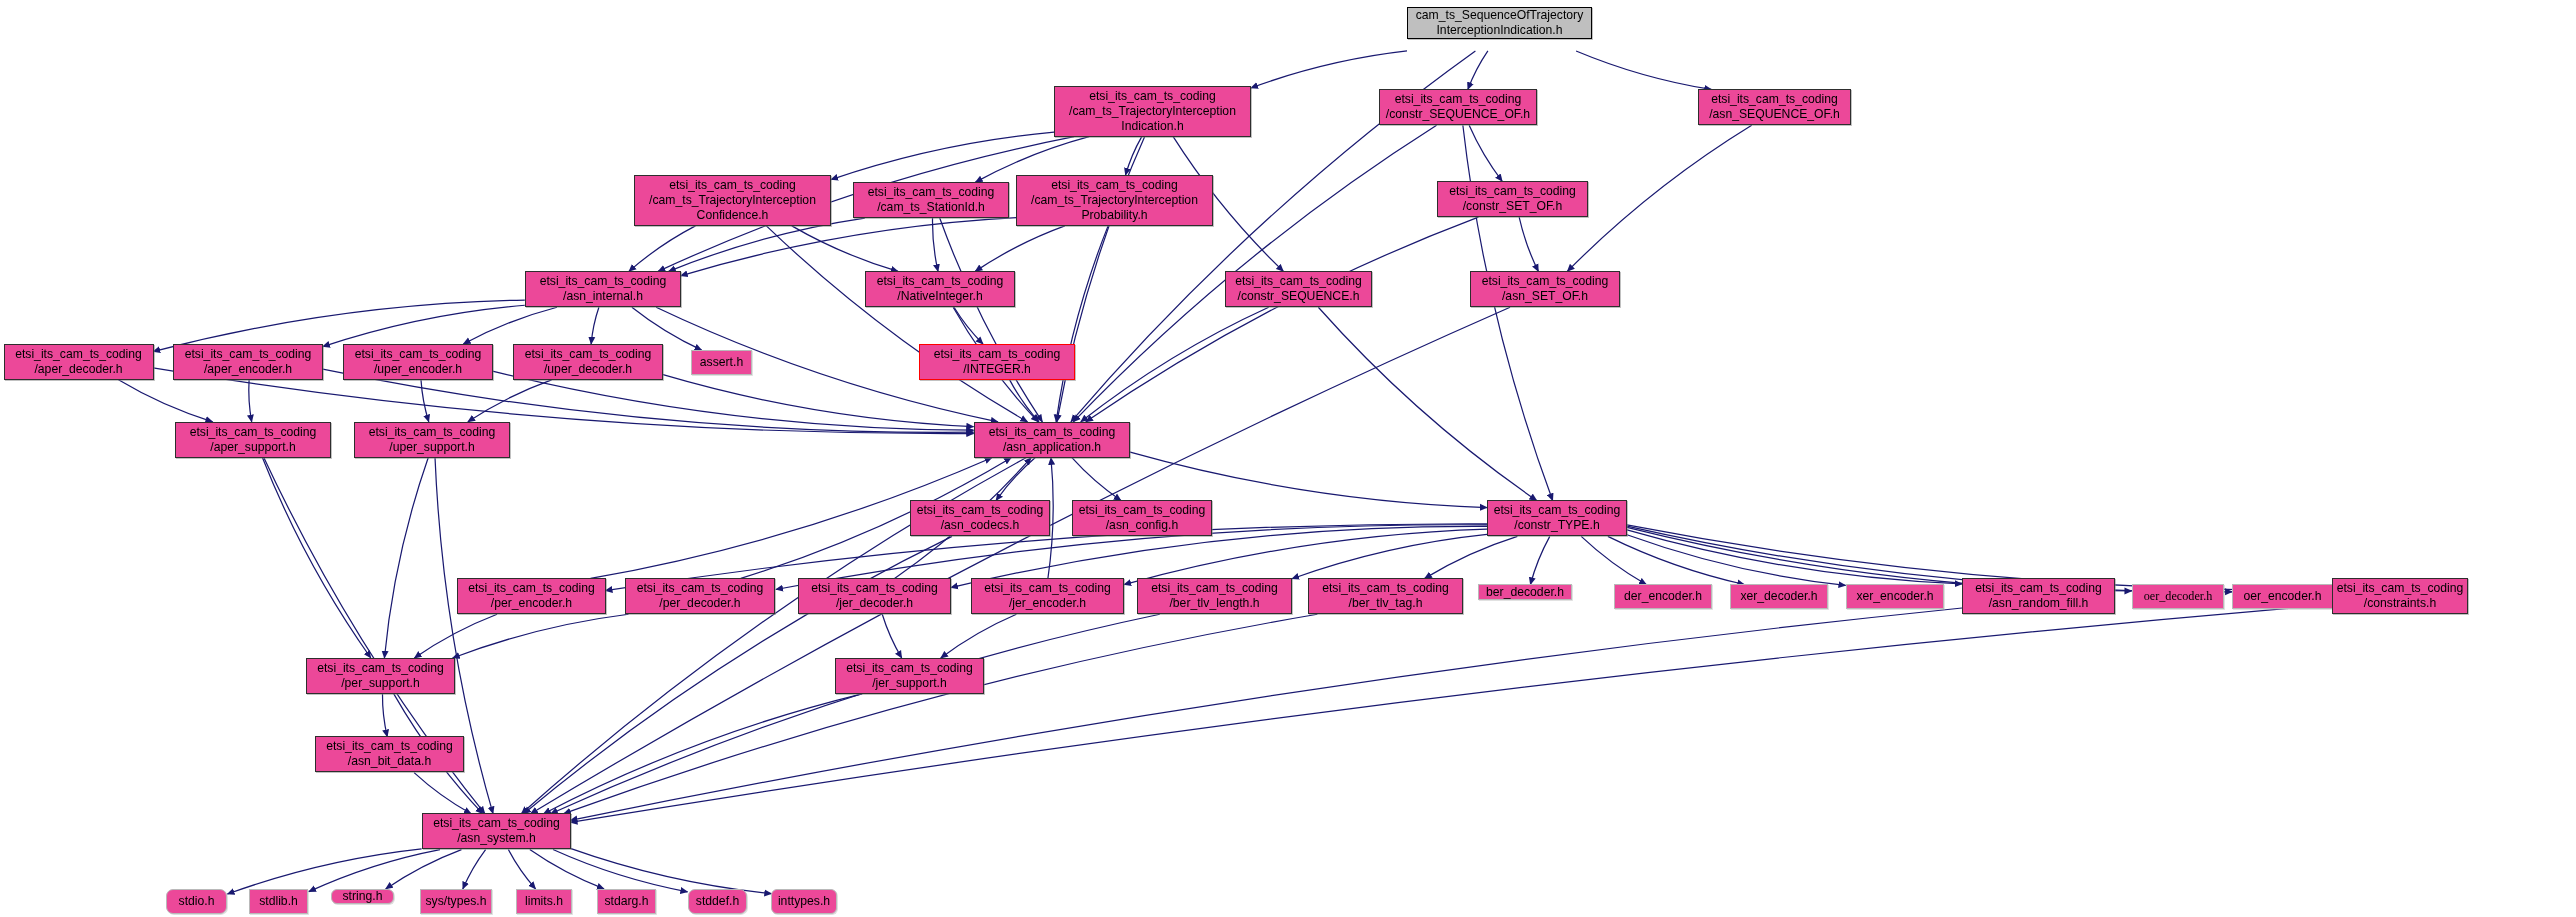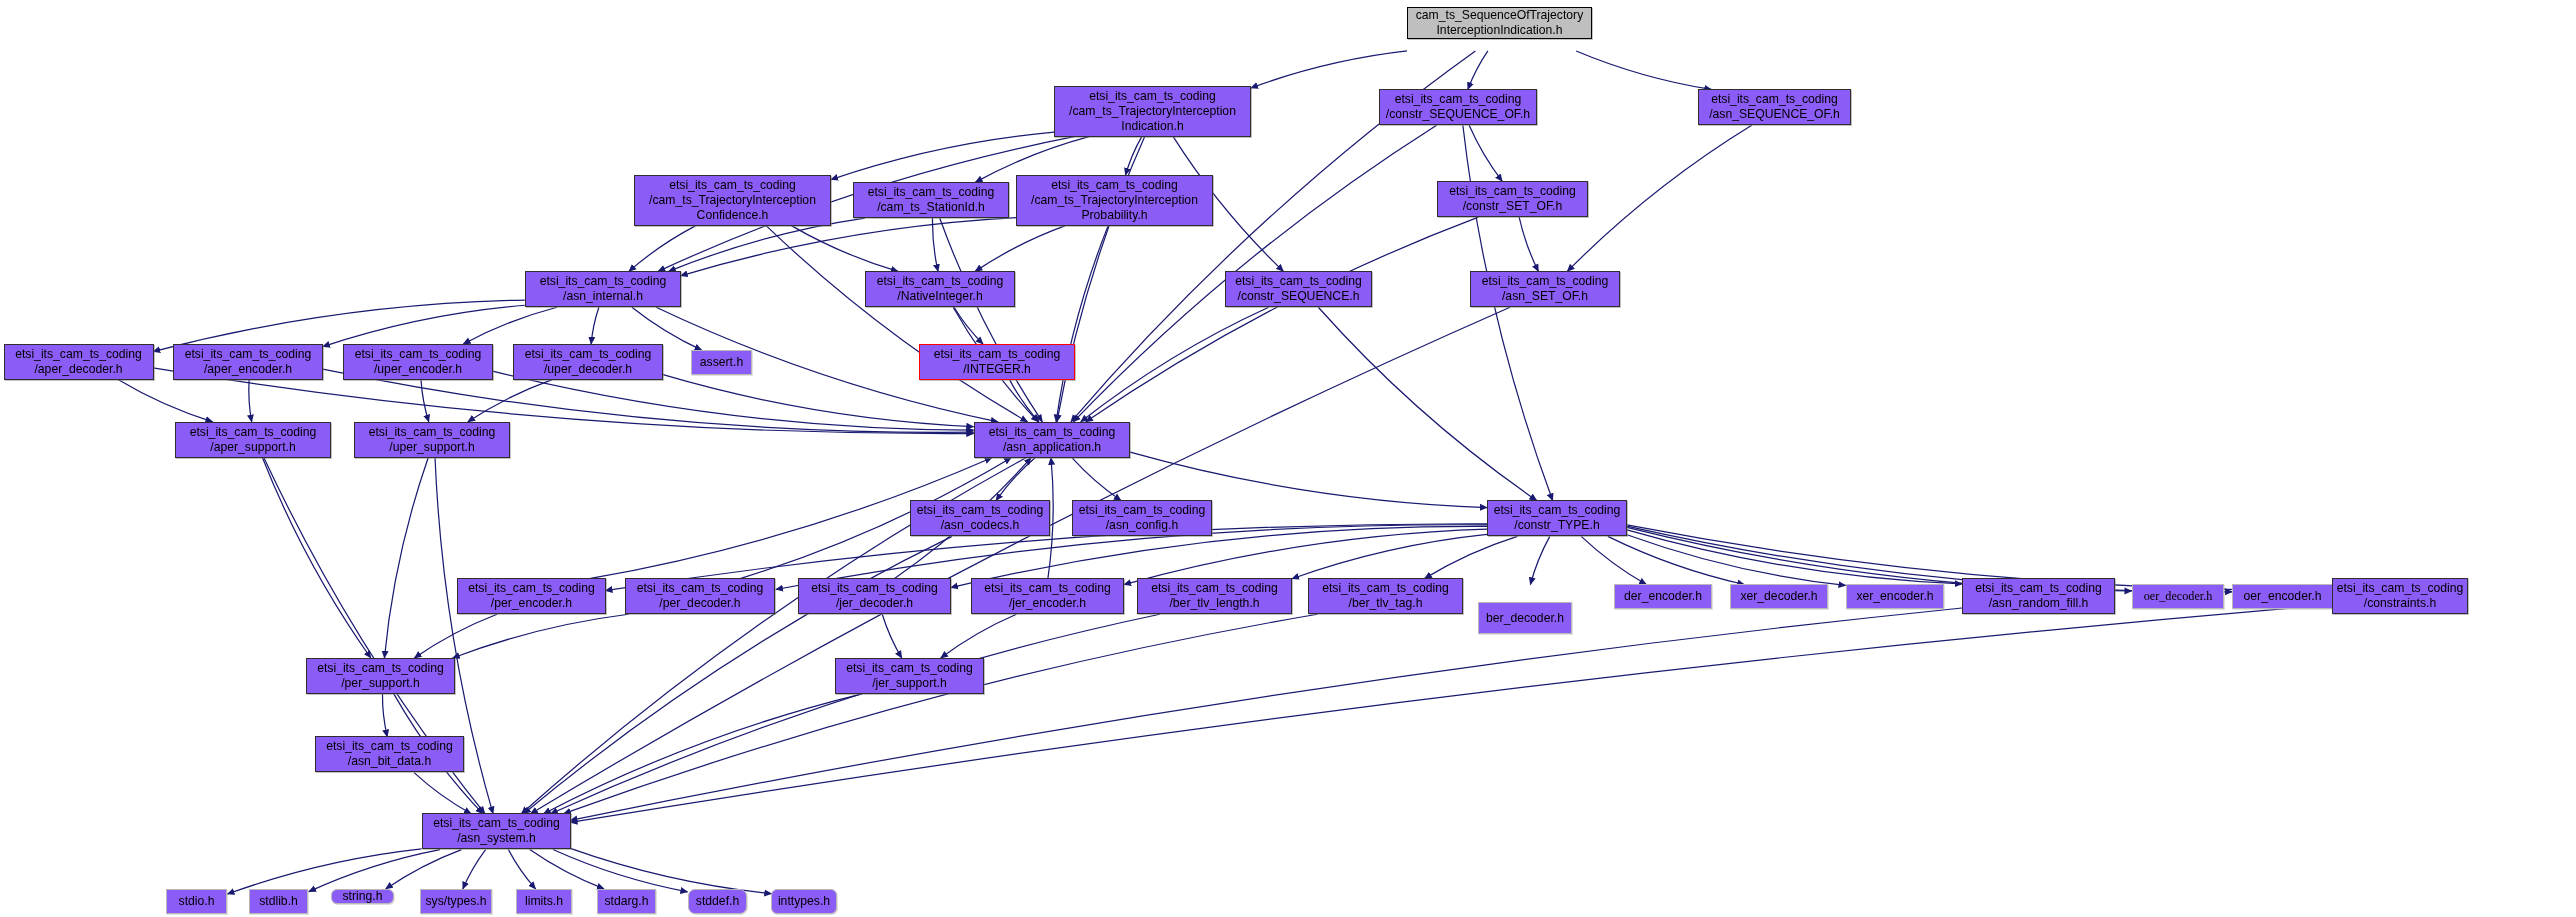--- a/index.html
+++ b/index.html
@@ -7,21 +7,21 @@
     position:relative;
     width:2576px;height:918px;
     background:#ffffff;
     font-family:"Liberation Sans", sans-serif;
     overflow:hidden;
   }
   #edge-layer{position:absolute;left:0;top:0;width:2576px;height:918px;}
   .node{
     position:absolute;
     display:flex;flex-direction:column;align-items:center;justify-content:center;
-    background:#8b5cf6;
+    background:#ec4899;
     border:1.3px solid #2e2e2e;
     box-sizing:border-box;
     font-size:12.2px;line-height:1.22;color:#000;
     text-align:center;white-space:nowrap;
     box-shadow:0.9px 0.9px 0 rgba(130,130,130,.55);
     cursor:pointer;
   }
   .node.kind-root{
     background:#bfbfbf;
     border:1.7px solid #000;
@@ -256,21 +256,21 @@
       <div>/jer_encoder.h</div>
     </div>
     <div class="node kind-normal" style="left: 1137px; top: 578px; width: 155px; height: 36px;">
       <div>etsi_its_cam_ts_coding</div>
       <div>/ber_tlv_length.h</div>
     </div>
     <div class="node kind-normal" style="left: 1308px; top: 578px; width: 155px; height: 36px;">
       <div>etsi_its_cam_ts_coding</div>
       <div>/ber_tlv_tag.h</div>
     </div>
-    <div class="node kind-leaf" style="left: 1478px; top: 602px; width: 94px; height: 32px; justify-content: center;">
+    <div class="node kind-leaf" style="left: 1478px; top: 584px; width: 94px; height: 16px; justify-content: center;">
       <div>ber_decoder.h</div>
     </div>
     <div class="node kind-leaf" style="left: 1614px; top: 584px; width: 98px; height: 24.5px;">
       <div>der_encoder.h</div>
     </div>
     <div class="node kind-leaf" style="left: 1730px; top: 584px; width: 98px; height: 24.5px;">
       <div>xer_decoder.h</div>
     </div>
     <div class="node kind-leaf" style="left: 1846px; top: 584px; width: 98px; height: 24.5px;">
       <div>xer_encoder.h</div>
@@ -298,21 +298,21 @@
       <div>/jer_support.h</div>
     </div>
     <div class="node kind-normal" style="left: 315px; top: 736px; width: 149px; height: 36px;">
       <div>etsi_its_cam_ts_coding</div>
       <div>/asn_bit_data.h</div>
     </div>
     <div class="node kind-normal" style="left: 422px; top: 813px; width: 149px; height: 36px;">
       <div>etsi_its_cam_ts_coding</div>
       <div>/asn_system.h</div>
     </div>
-    <div class="node kind-leaf" style="left: 166px; top: 889px; width: 61px; height: 24.5px;">
+    <div class="node kind-leaf" style="left: 166px; top: 889px; width: 61px; height: 24.5px; border-radius: 7px;">
       <div>stdio.h</div>
     </div>
     <div class="node kind-leaf" style="left: 249px; top: 889px; width: 59px; height: 24.5px;">
       <div>stdlib.h</div>
     </div>
     <div class="node kind-leaf" style="left: 331px; top: 889px; width: 63px; height: 15px; border-radius: 6px;">
       <div>string.h</div>
     </div>
     <div class="node kind-leaf" style="left: 420px; top: 889px; width: 72px; height: 24.5px;">
       <div>sys/types.h</div>

